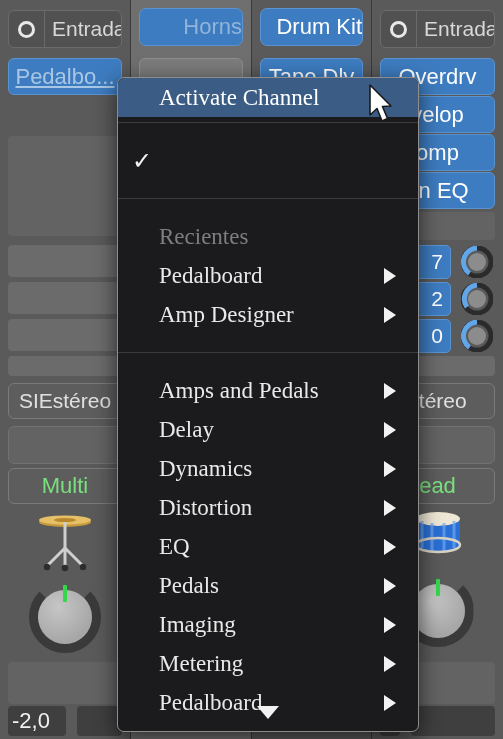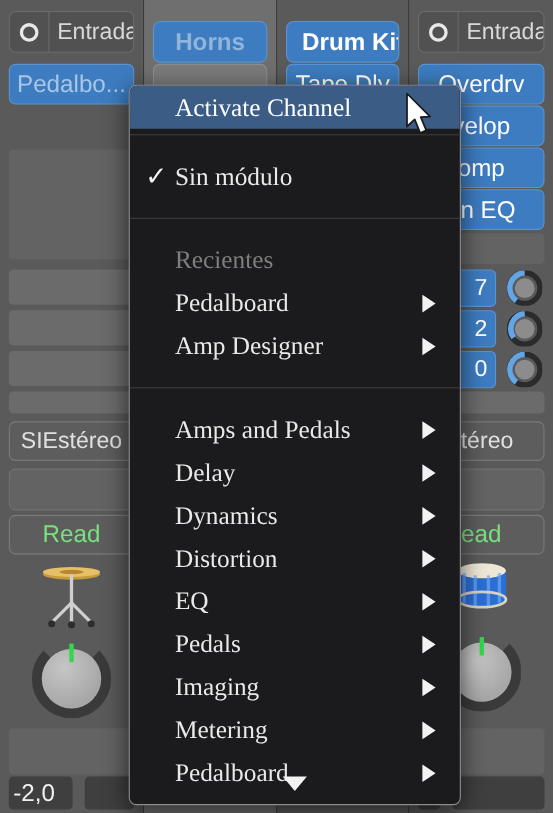--- a/index.html
+++ b/index.html
@@ -34,23 +34,23 @@
     display: block; width: 17px; height: 17px; border-radius: 50%;
     border: 3px solid #e8e8e8;
   }
   .io-label {
     flex: 1; padding-left: 7px; color: #d8d8d8;
     font-size: 21px; white-space: nowrap;
   }
 
   
   .name-btn {
-    position: absolute; top: 19px; left: 8px; right: 8px; height: 38px;
-    border-radius: 7px; display: flex; align-items: center; justify-content: center;
-    font-size: 22px; white-space: nowrap; overflow: hidden; font-weight: bold;
+    position: absolute; top: 8px; left: 8px; right: 8px; height: 38px;
+    border-radius: 7px; display: flex; align-items: center; justify-content: flex-end;
+    font-size: 22px; white-space: nowrap; overflow: hidden;
   }
   .name-btn.blue { background: #3d7cc0; border: 1px solid #5a93d0; }
   .name-btn.blue.sel { color: #ffffff; padding-left: 19px; }
   .name-btn.blue.dim { color: #91b4da; }
 
   
   .slot {
     position: absolute; left: 8px; right: 8px; height: 37px;
     border-radius: 6px; display: flex; align-items: center; justify-content: center;
     font-size: 22px; white-space: nowrap; overflow: hidden;
@@ -178,36 +178,36 @@
 
   <div class="mixer">
 
     <div class="strip s0">
       <div class="io-btn">
         <span class="io-circle">
             <i></i>
           </span>
         <span class="io-label">Entrada</span>
       </div>
-      <div class="slot blue dim" style="top:58px;">
+      <div class="slot blue dim" style="top:58px;text-decoration:underline;">
         <span>Pedalbo...</span>
       </div>
       <div class="insert-area" style="top:136px;height:100px;"></div>
 
       <div class="small-bar" style="top:245px;height:32px;"></div>
       <div class="small-bar" style="top:282px;height:32px;"></div>
       <div class="small-bar" style="top:319px;height:32px;"></div>
       <div class="small-bar" style="top:356px;height:20px;"></div>
 
       <div class="out-btn" style="top:383px;">
         <span>SIEstéreo</span>
       </div>
       <div class="blank-btn" style="top:426px;"></div>
       <div class="auto-btn" style="top:468px;">
-        <span>Read</span>
+        <span>Multi</span>
       </div>
 
       <div class="icon-area">
         <svg width="62" height="64" viewBox="0 0 62 64">
           <ellipse cx="31" cy="14" rx="26" ry="5" fill="#c79b3c"></ellipse>
           <ellipse cx="31" cy="12" rx="26" ry="4.5" fill="#e6c067"></ellipse>
           <ellipse cx="31" cy="12" rx="11" ry="2" fill="#b8862c"></ellipse>
           <rect x="29.5" y="14" width="3" height="30" fill="#cfcfcf"></rect>
           <path d="M31 40 L13 58" stroke="#cfcfcf" stroke-width="3" fill="none"></path>
           <path d="M31 40 L49 58" stroke="#cfcfcf" stroke-width="3" fill="none"></path>
@@ -350,21 +350,20 @@
 
     <div class="mi hl">
       <span>Activate Channel</span>
     </div>
 
     <div class="sep"></div>
     <div class="gap"></div>
 
     <div class="mi">
       <span class="check">✓</span>
-      <span>Sin módulo</span>
     </div>
 
     <div class="gap"></div>
     <div class="sep"></div>
     <div class="gap"></div>
 
     <div class="mi dis">
       <span>Recientes</span>
     </div>
     <div class="mi">

